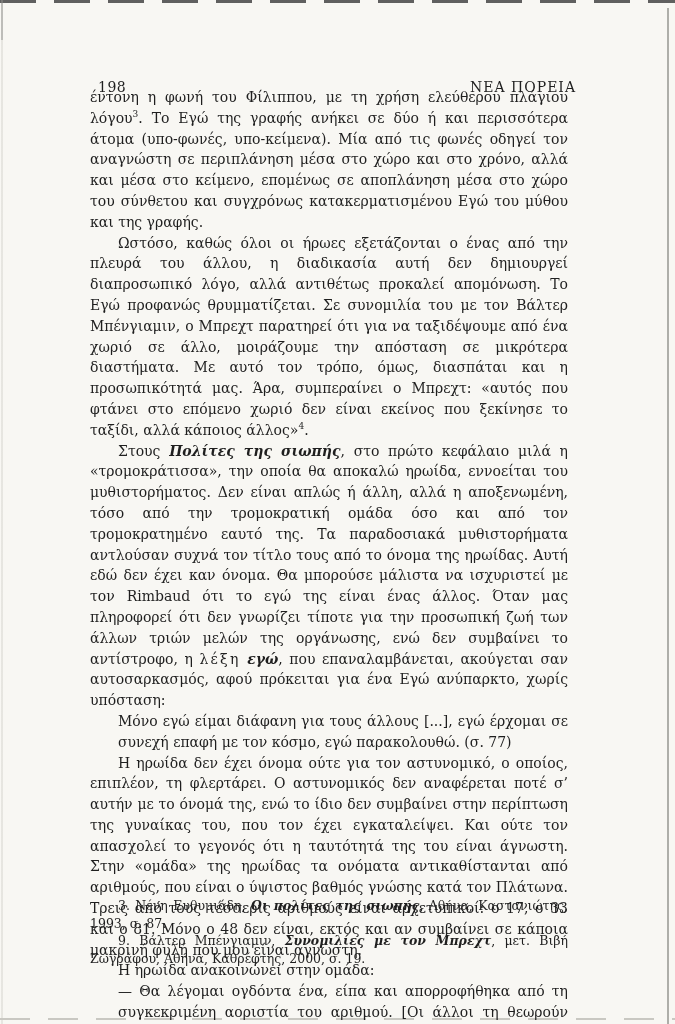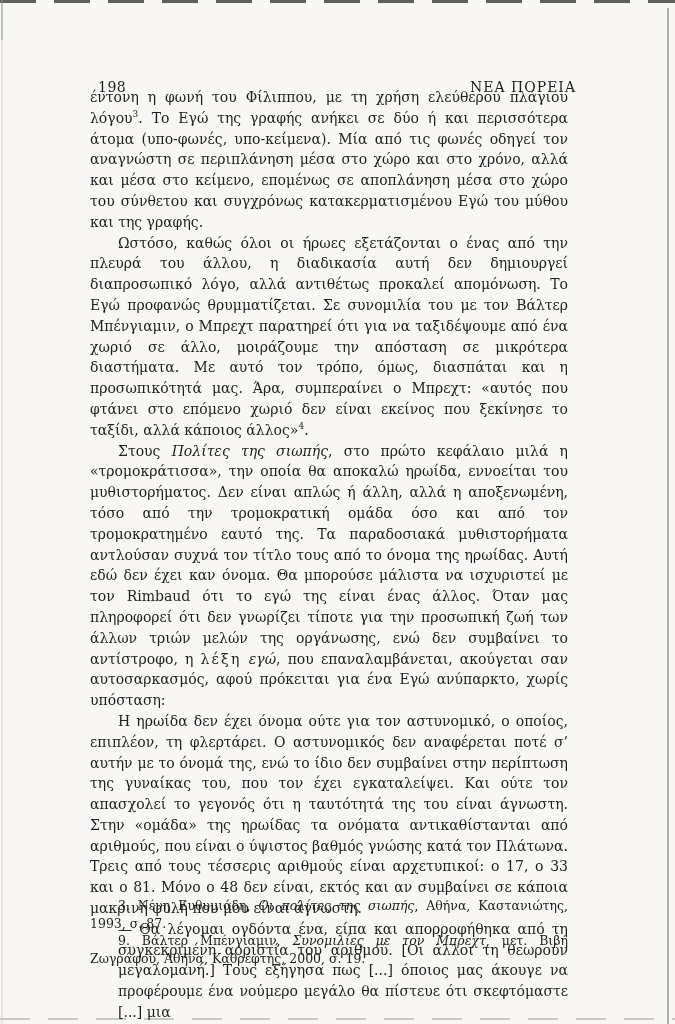--- a/index.html
+++ b/index.html
@@ -37,21 +37,21 @@
   .page-number { letter-spacing:.5px; }
   .header-title { letter-spacing:1px;margin-top:44px; }
   .text-block {
     position:absolute; top:87px; left:90px; width:478px;
     font-size:14px; line-height:20.8px;
     text-align:justify; text-justify:inter-word;
   }
   .text-block p { margin:0; }
   p.body.indent { text-indent:28px; }
   p.quote { margin-left:28px; }
-  .it { font-style:italic; }
+  .it { font-style:italic;font-weight:bold; }
   .spaced { letter-spacing:2.2px;margin-top:40px; }
   sup { font-size:9px; line-height:0; vertical-align:super; }
   .footnotes {
     position:absolute; top:897px; left:90px; width:478px;
     font-size:12.5px; line-height:17.5px;
     text-align:justify;
   }
   .footnotes p { margin:0; text-indent:28px; }
 </style>
 </head>
@@ -64,20 +64,22 @@
 
 <div class="page-header">
   <span class="page-number">198</span>
   <span class="header-title">ΝΕΑ ΠΟΡΕΙΑ</span>
 </div>
 
 <div class="text-block">
     <p class="body"><span>έντονη η φωνή του Φίλιππου, με τη χρήση ελεύθερου πλάγιου λόγου</span><sup>3</sup><span>. Το Εγώ της γραφής ανήκει σε δύο ή και περισσότερα άτομα (υπο-φωνές, υπο-κείμενα). Μία από τις φωνές οδηγεί τον αναγνώστη σε περιπλάνηση μέσα στο χώρο και στο χρόνο, αλλά και μέσα στο κείμενο, επομένως σε αποπλάνηση μέσα στο χώρο του σύνθετου και συγχρόνως κατακερματισμένου Εγώ του μύθου και της γραφής.</span></p>
     <p class="body indent"><span>Ωστόσο, καθώς όλοι οι ήρωες εξετάζονται ο ένας από την πλευρά του άλλου, η διαδικασία αυτή δεν δημιουργεί διαπροσωπικό λόγο, αλλά αντιθέτως προκαλεί απομόνωση. Το Εγώ προφανώς θρυμματίζεται. Σε συνομιλία του με τον Βάλτερ Μπένγιαμιν, ο Μπρεχτ παρατηρεί ότι για να ταξιδέψουμε από ένα χωριό σε άλλο, μοιράζουμε την απόσταση σε μικρότερα διαστήματα. Με αυτό τον τρόπο, όμως, διασπάται και η προσωπικότητά μας. Άρα, συμπεραίνει ο Μπρεχτ: «αυτός που φτάνει στο επόμενο χωριό δεν είναι εκείνος που ξεκίνησε το ταξίδι, αλλά κάποιος άλλος»</span><sup>4</sup><span>.</span></p>
     <p class="body indent"><span>Στους </span><span class="it">Πολίτες της σιωπής</span><span>, στο πρώτο κεφάλαιο μιλά η «τρομοκράτισσα», την οποία θα αποκαλώ ηρωίδα, εννοείται του μυθιστορήματος. Δεν είναι απλώς ή άλλη, αλλά η αποξενωμένη, τόσο από την τρομοκρατική ομάδα όσο και από τον τρομοκρατημένο εαυτό της. Τα παραδοσιακά μυθιστορήματα αντλούσαν συχνά τον τίτλο τους από το όνομα της ηρωίδας. Αυτή εδώ δεν έχει καν όνομα. Θα μπορούσε μάλιστα να ισχυριστεί με τον Rimbaud ότι το εγώ της είναι ένας άλλος. Όταν μας πληροφορεί ότι δεν γνωρίζει τίποτε για την προσωπική ζωή των άλλων τριών μελών της οργάνωσης, ενώ δεν συμβαίνει το αντίστροφο, η </span><span class="spaced">λέξη</span><span> </span><span class="it">εγώ</span><span>, που επαναλαμβάνεται, ακούγεται σαν αυτοσαρκασμός, αφού πρόκειται για ένα Εγώ ανύπαρκτο, χωρίς υπόσταση:</span></p>
+    <p class="quote"><span>Μόνο εγώ είμαι διάφανη για τους άλλους [...], εγώ έρχομαι σε συνεχή επαφή με τον κόσμο, εγώ παρακολουθώ. (σ. 77)</span></p>
     <p class="body indent"><span>Η ηρωίδα δεν έχει όνομα ούτε για τον αστυνομικό, ο οποίος, επιπλέον, τη φλερτάρει. Ο αστυνομικός δεν αναφέρεται ποτέ σ’ αυτήν με το όνομά της, ενώ το ίδιο δεν συμβαίνει στην περίπτωση της γυναίκας του, που τον έχει εγκαταλείψει. Και ούτε τον απασχολεί το γεγονός ότι η ταυτότητά της του είναι άγνωστη. Στην «ομάδα» της ηρωίδας τα ονόματα αντικαθίστανται από αριθμούς, που είναι ο ύψιστος βαθμός γνώσης κατά τον Πλάτωνα. Τρεις από τους τέσσερις αριθμούς είναι αρχετυπικοί: ο 17, ο 33 και ο 81. Μόνο ο 48 δεν είναι, εκτός και αν συμβαίνει σε κάποια μακρινή φυλή που μου είναι άγνωστη.</span></p>
+    <p class="body indent"><span>Η ηρωίδα ανακοινώνει στην ομάδα:</span></p>
     <p class="quote"><span>— Θα λέγομαι ογδόντα ένα, είπα και απορροφήθηκα από τη συγκεκριμένη αοριστία του αριθμού. [Οι άλλοι τη θεωρούν μεγαλομανή.] Τους εξήγησα πως [...] όποιος μας άκουγε να προφέρουμε ένα νούμερο μεγάλο θα πίστευε ότι σκεφτόμαστε [...] μια </span></p>
   </div>
 
 <div class="footnotes">
     <p class="footnote"><span>3. Νένη Ευθυμιάδη, </span><span class="it">Οι πολίτες της σιωπής</span><span>, Αθήνα, Καστανιώτης, 1993, σ. 87.</span></p>
     <p class="footnote"><span>9. Βάλτερ Μπένγιαμιν, </span><span class="it">Συνομιλίες με τον Μπρεχτ</span><span>, μετ. Βιβή Ζωγράφου, Αθήνα, Καθρέφτης, 2000, σ. 19.</span></p>
   </div>
 
 </body></html>

